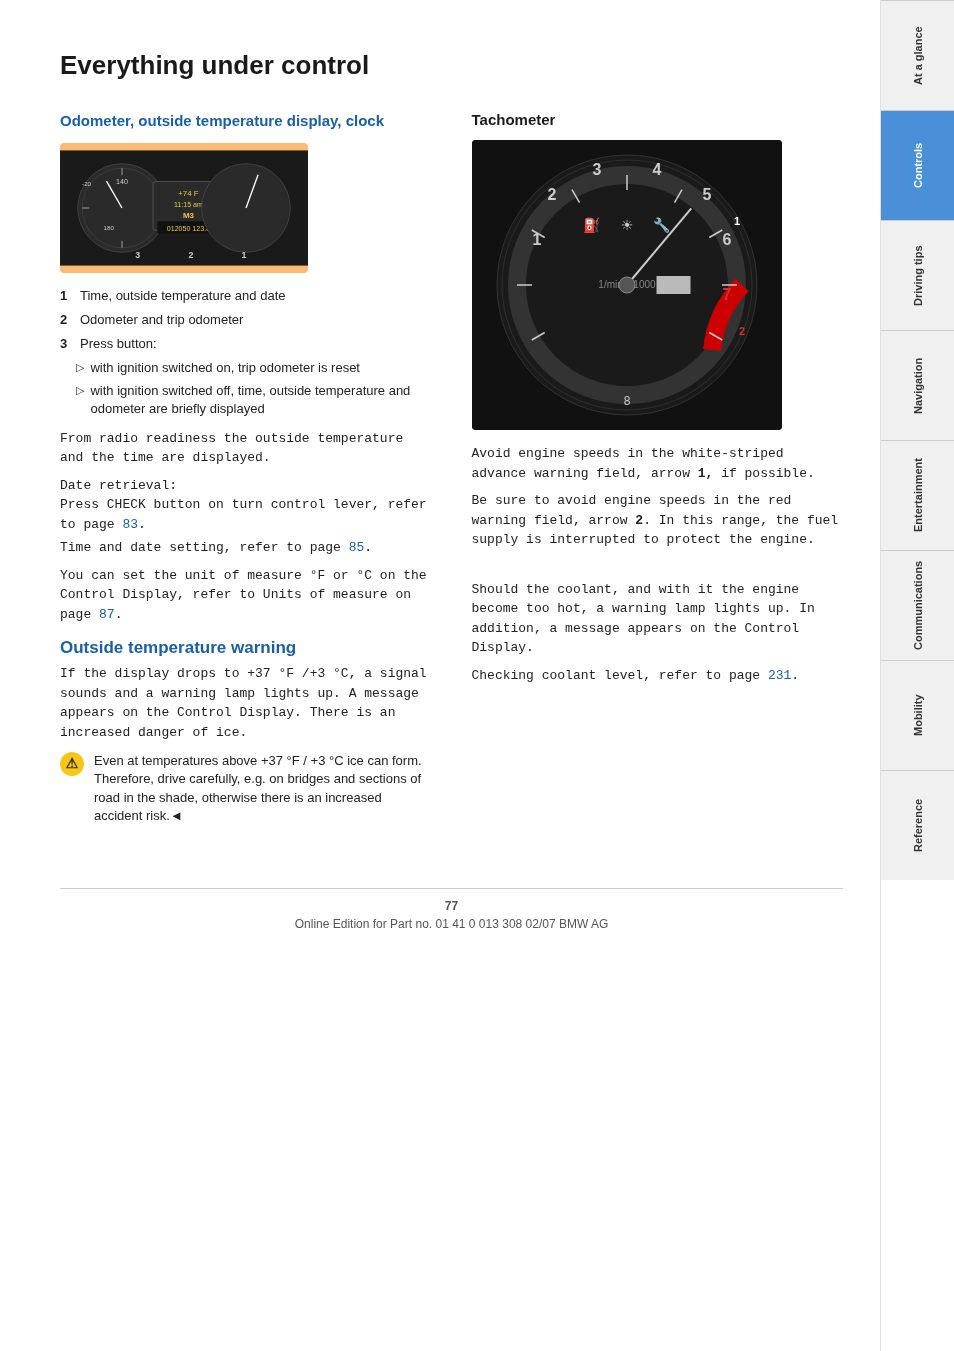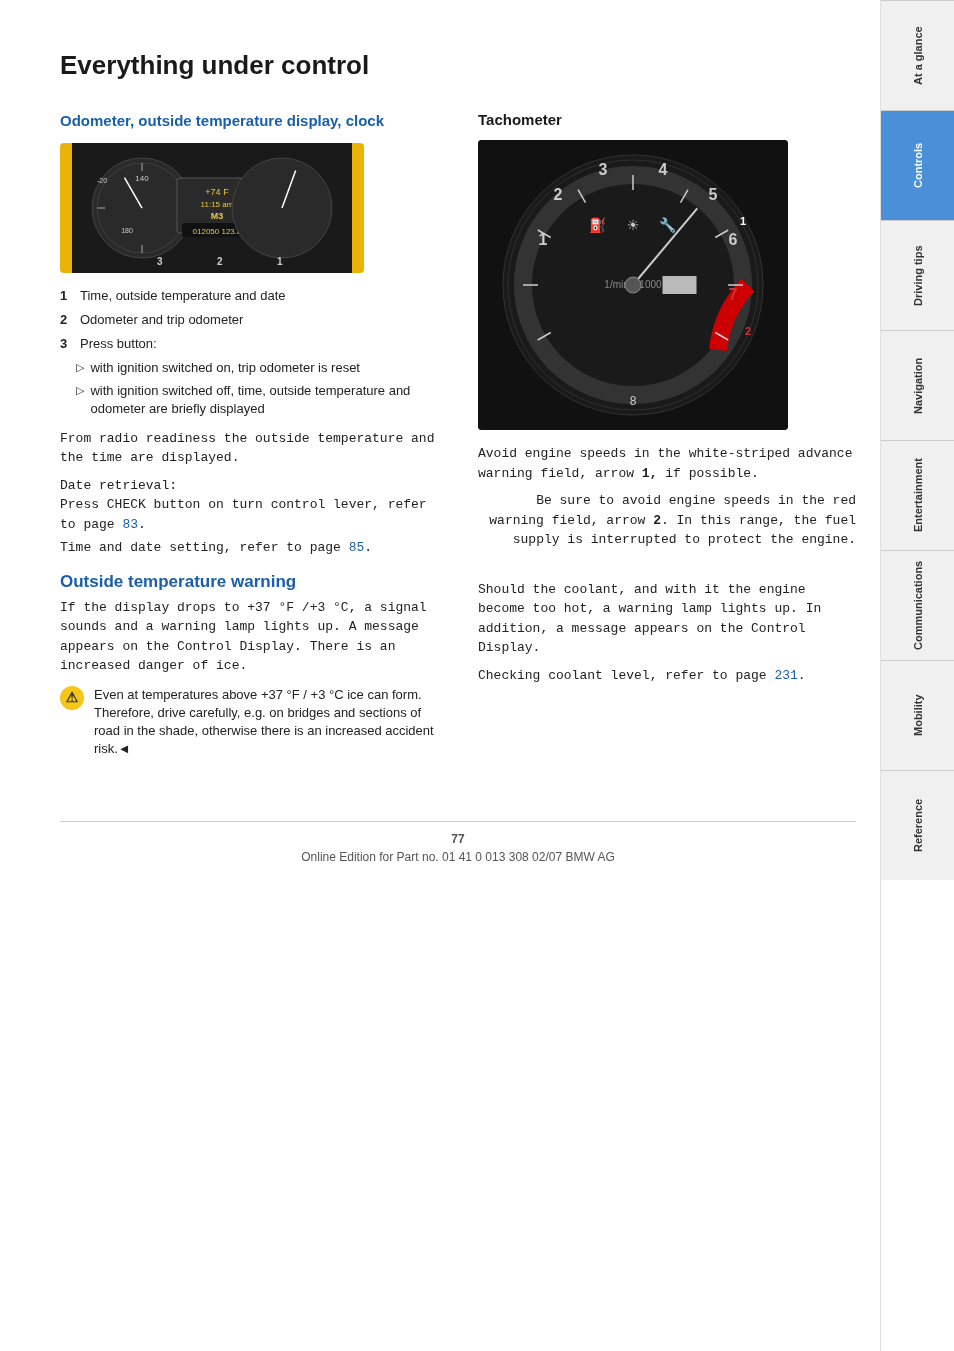--- a/index.html
+++ b/index.html
@@ -14,21 +14,21 @@
     }
 
     .page-wrapper {
       display: flex;
       width: 954px;
       min-height: 1351px;
     }
 
     .main-content {
       flex: 1;
-      padding: 50px 24px 40px 60px;
+      padding: 50px 37px 40px 60px;
       max-width: 880px;
     }
 
     .right-sidebar {
       width: 74px;
       background: #fff;
       display: flex;
       flex-direction: column;
       border-left: 1px solid #e0e0e0;
     }
@@ -97,23 +97,23 @@
 
     .sub-heading {
       font-size: 17px;
       font-weight: bold;
       color: #1a5fa8;
       margin-top: 14px;
       margin-bottom: 6px;
     }
 
     .instrument-image {
-      width: 304px;
+      width: 248px;
       height: 130px;
-      background: #eab308;
+      background: #fdba74;
       border-radius: 4px;
       margin-bottom: 14px;
       position: relative;
       overflow: hidden;
     }
 
     .tachometer-image {
       width: 310px;
       height: 290px;
       background: #1a1a1a;
@@ -303,20 +303,23 @@
 
         <p class="date-retrieval">
           <span>Date retrieval:</span><br>
           <span>Press CHECK button on turn control lever, refer to page </span><span class="link-text">83</span><span>.</span>
         </p>
 
         <p>
           <span>Time and date setting, refer to page </span><span class="link-text">85</span><span>.</span>
         </p>
 
+        <p>
+          <span>You can set the unit of measure °F or °C on the Control Display, refer to Units of measure on page </span><span class="link-text">87</span><span>.</span>
+        </p>
 
         <h3 class="sub-heading">Outside temperature warning</h3>
 
         <p>If the display drops to +37 °F /+3 °C, a signal sounds and a warning lamp lights up. A message appears on the Control Display. There is an increased danger of ice.</p>
 
         <div class="warning-box">
           <div class="warning-icon">⚠</div>
           <div>
             <span>Even at temperatures above +37 °F / +3 °C ice can form. Therefore, drive carefully, e.g. on bridges and sections of road in the shade, otherwise there is an increased accident risk.</span><span>◄</span>
           </div>
@@ -374,21 +377,21 @@
             <text x="120" y="90" fill="#ccc" font-size="14" text-anchor="middle">⛽</text>
             <text x="155" y="90" fill="#ccc" font-size="14" text-anchor="middle">☀</text>
             <text x="190" y="90" fill="#888" font-size="14" text-anchor="middle">🔧</text>
           </svg>
         </div>
 
         <p>
           <span>Avoid engine speeds in the white-striped advance warning field, arrow </span><strong>1,</strong><span> if possible.</span>
         </p>
 
-        <p style="margin-bottom:20px;text-align:right;">
+        <p style="margin-bottom:20px;">
           <span>Be sure to avoid engine speeds in the red warning field, arrow </span><strong>2</strong><span>. In this range, the fuel supply is interrupted to protect the engine.</span>
         </p>
 
         <div class="coolant-section">
 
           <p>Should the coolant, and with it the engine become too hot, a warning lamp lights up. In addition, a message appears on the Control Display.</p>
 
           <p>
             <span>Checking coolant level, refer to page </span><span class="link-text">231</span><span>.</span>
           </p>

